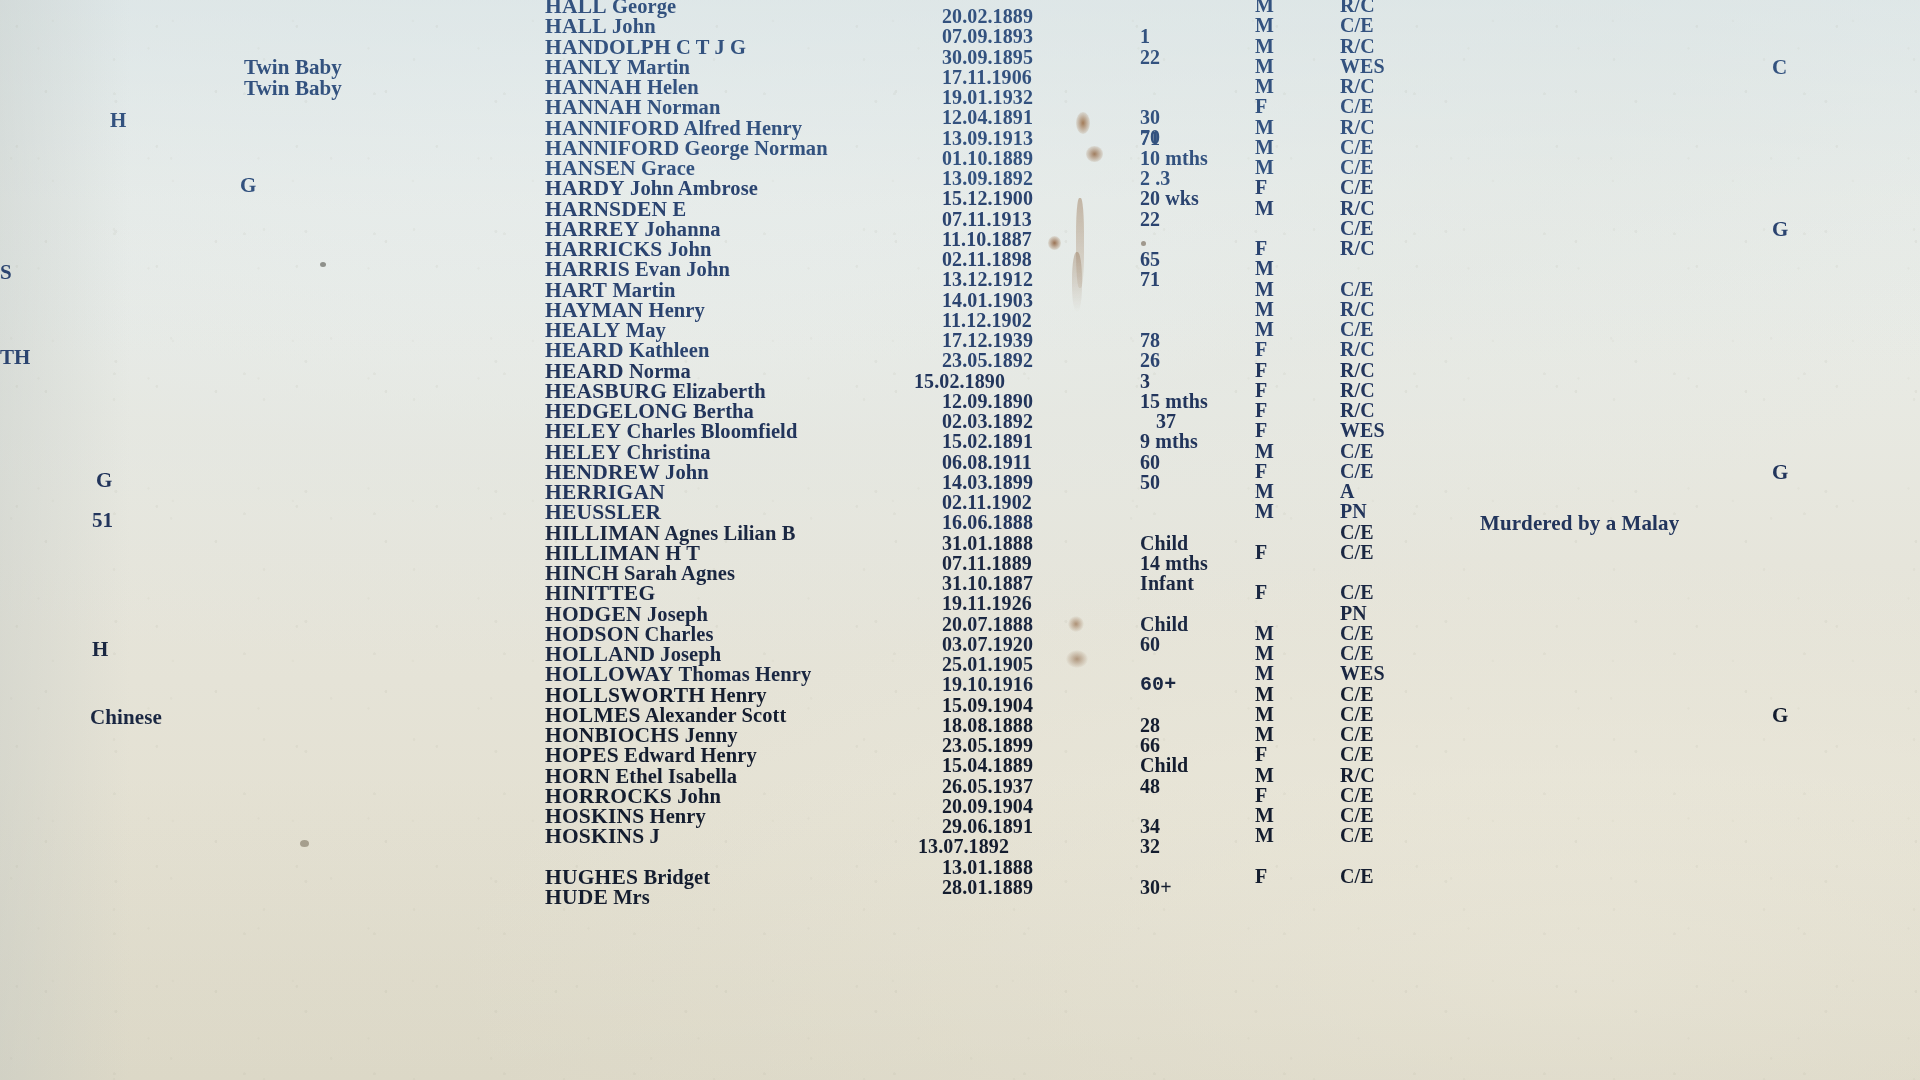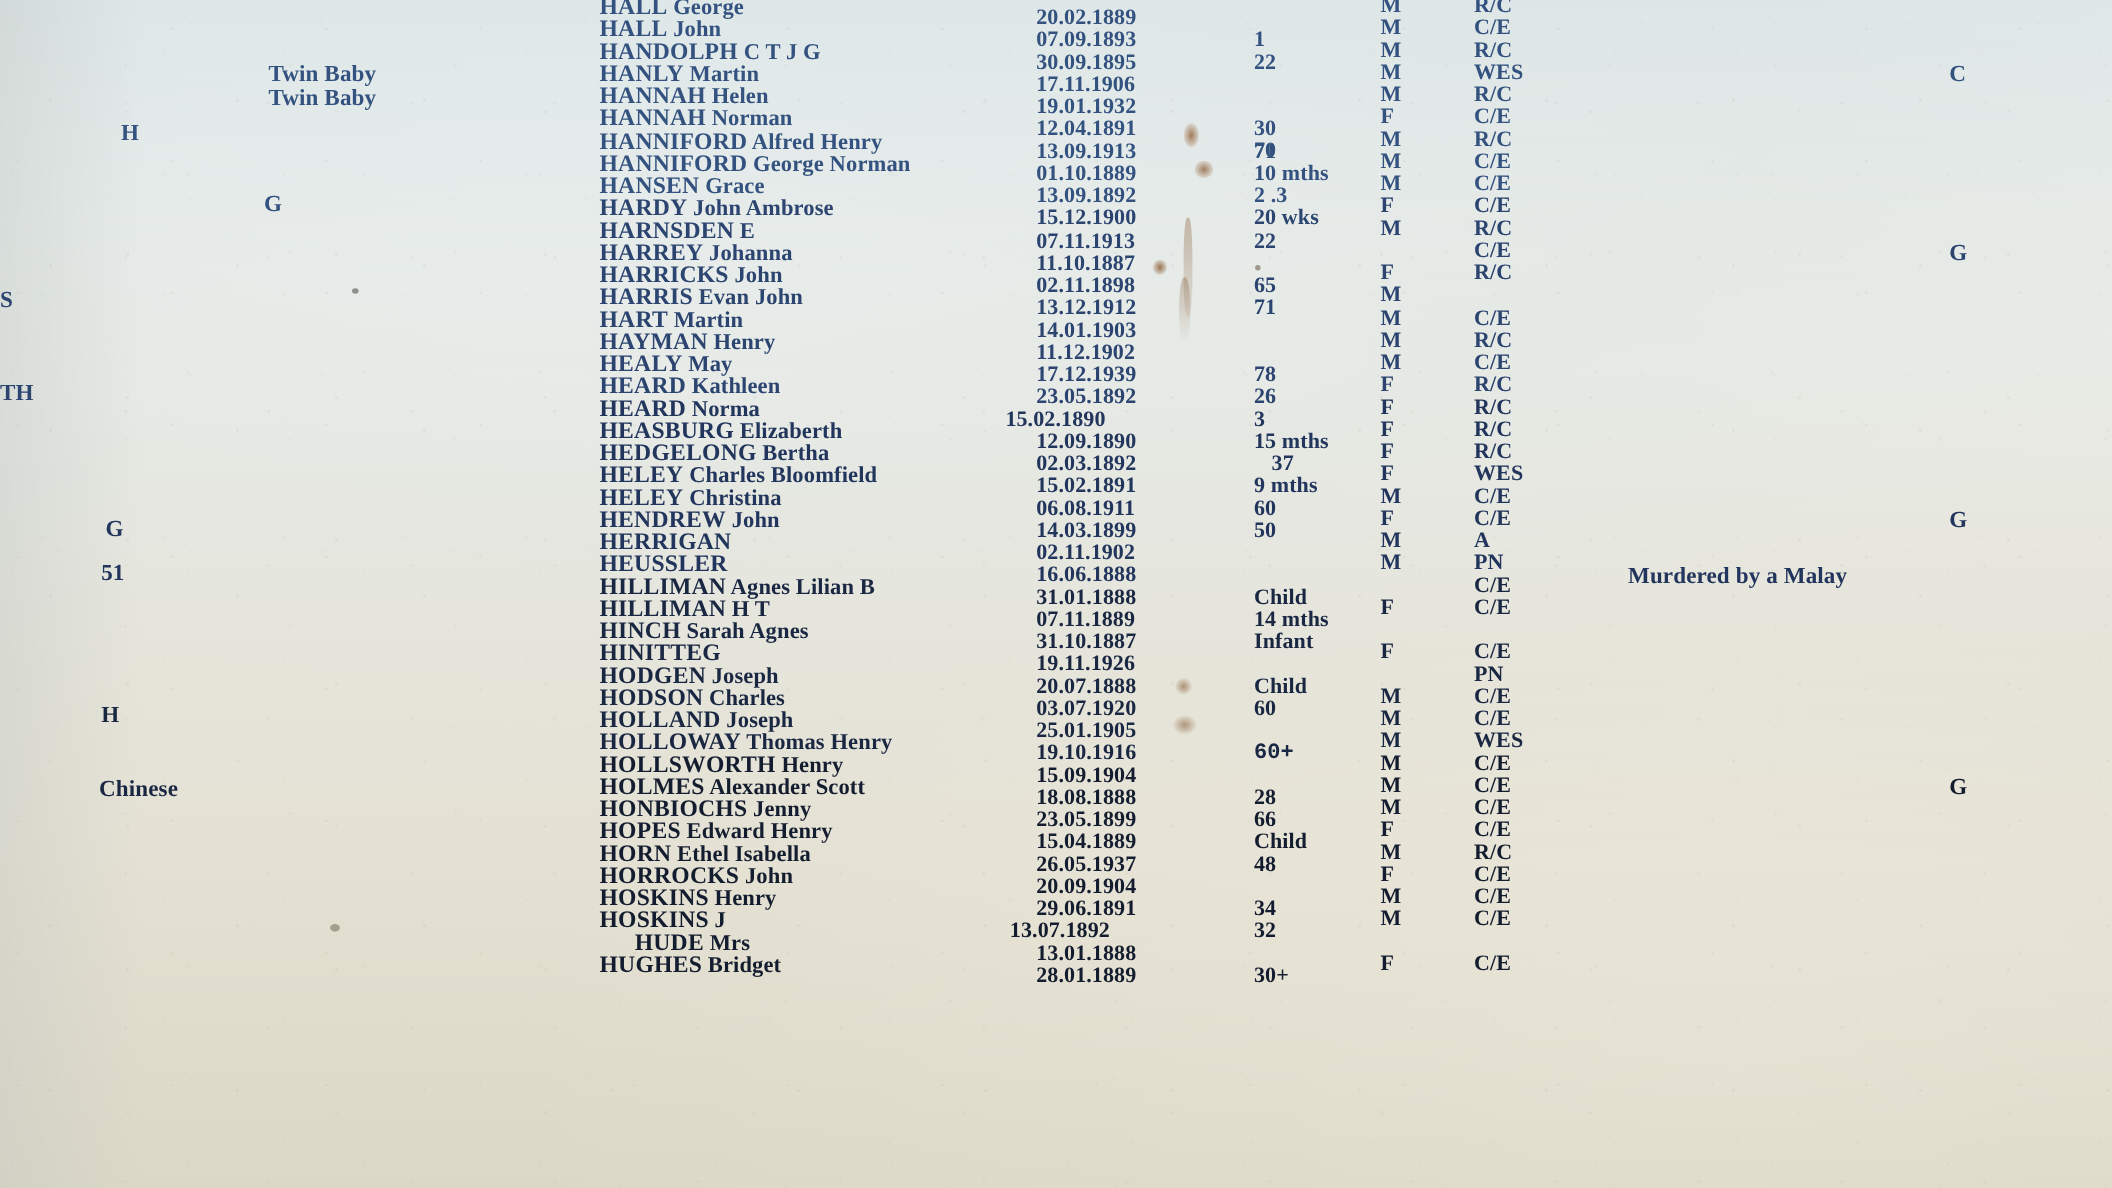--- a/index.html
+++ b/index.html
@@ -321,21 +321,21 @@
       <div class="row tone-e" style="left: 545px; top: 804px;"><span class="sur">HOSKINS</span><span class="giv"> Henry</span></div>
       <div class="row tone-e small" style="left: 942px; top: 815px;">29.06.1891</div>
       <div class="row tone-e small" style="left: 1140px; top: 815px;">34</div>
       <div class="row tone-e small" style="left: 1255px; top: 804px;">M</div>
       <div class="row tone-e small" style="left: 1340px; top: 804px;">C/E</div>
       <div class="row tone-e" style="left: 545px; top: 824px;"><span class="sur">HOSKINS</span><span class="giv"> J</span></div>
       <div class="row tone-e small" style="left: 918px; top: 835px;">13.07.1892</div>
       <div class="row tone-e small" style="left: 1140px; top: 835px;">32</div>
       <div class="row tone-e small" style="left: 1255px; top: 824px;">M</div>
       <div class="row tone-e small" style="left: 1340px; top: 824px;">C/E</div>
-      <div class="row tone-e" style="left: 545px; top: 845px; margin-left: 32px;"><span class="sur">HUDE</span><span class="giv"> Mrs</span></div>
+      <div class="row tone-e" style="left: 545px; top: 885px;"><span class="sur">HUDE</span><span class="giv"> Mrs</span></div>
       <div class="row tone-e small" style="left: 942px; top: 856px;">13.01.1888</div>
       <div class="row tone-e" style="left: 545px; top: 865px;"><span class="sur">HUGHES</span><span class="giv"> Bridget</span></div>
       <div class="row tone-e small" style="left: 942px; top: 876px;">28.01.1889</div>
       <div class="row tone-e small" style="left: 1140px; top: 876px;">30+</div>
       <div class="row tone-e small" style="left: 1255px; top: 865px;">F</div>
       <div class="row tone-e small" style="left: 1340px; top: 865px;">C/E</div>
     </div>
 </div>
 
 </body></html>

